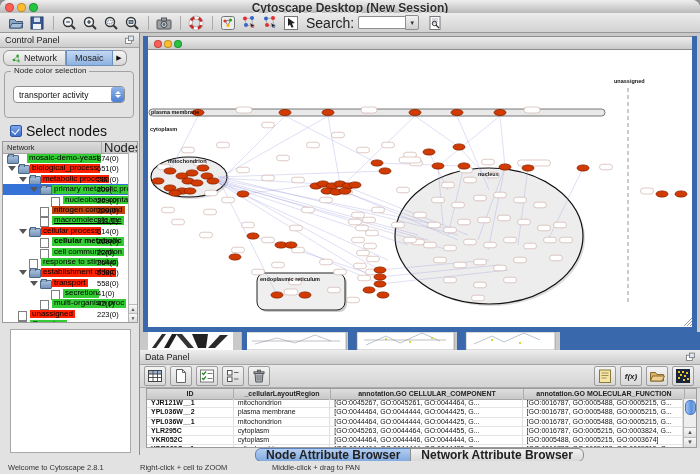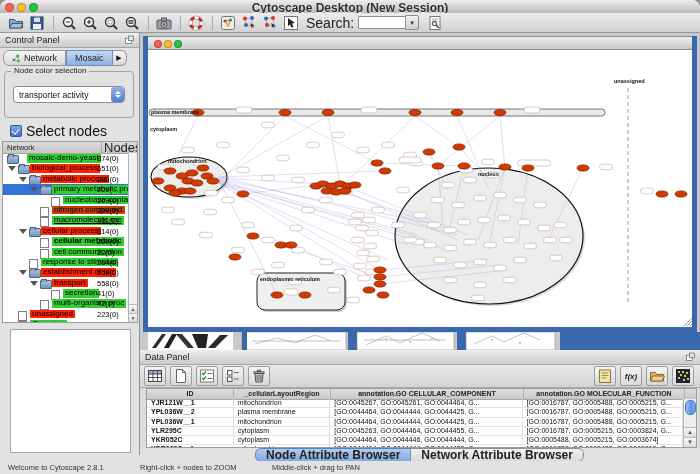--- a/index.html
+++ b/index.html
@@ -768,17 +768,17 @@
     </div>
   </div>
 
   <div class="btabs" id="browser-tabs">
       <div class="btab first sel">Node Attribute Browser</div>
       <div class="btab last">Network Attribute Browser</div>
     </div>
 
   <div class="statusbar" id="status-bar">
       <span class="status-item" style="left: 8px;">Welcome to Cytoscape 2.8.1</span>
-      <span class="status-item" style="left: 140px;">Right-click + nodes to ZOOM</span>
+      <span class="status-item" style="left: 140px;">Right-click + cell to ZOOM</span>
       <span class="status-item" style="left: 272px;">Middle-click + drag to PAN</span>
     </div>
 
 </div>
 
 </body></html>

